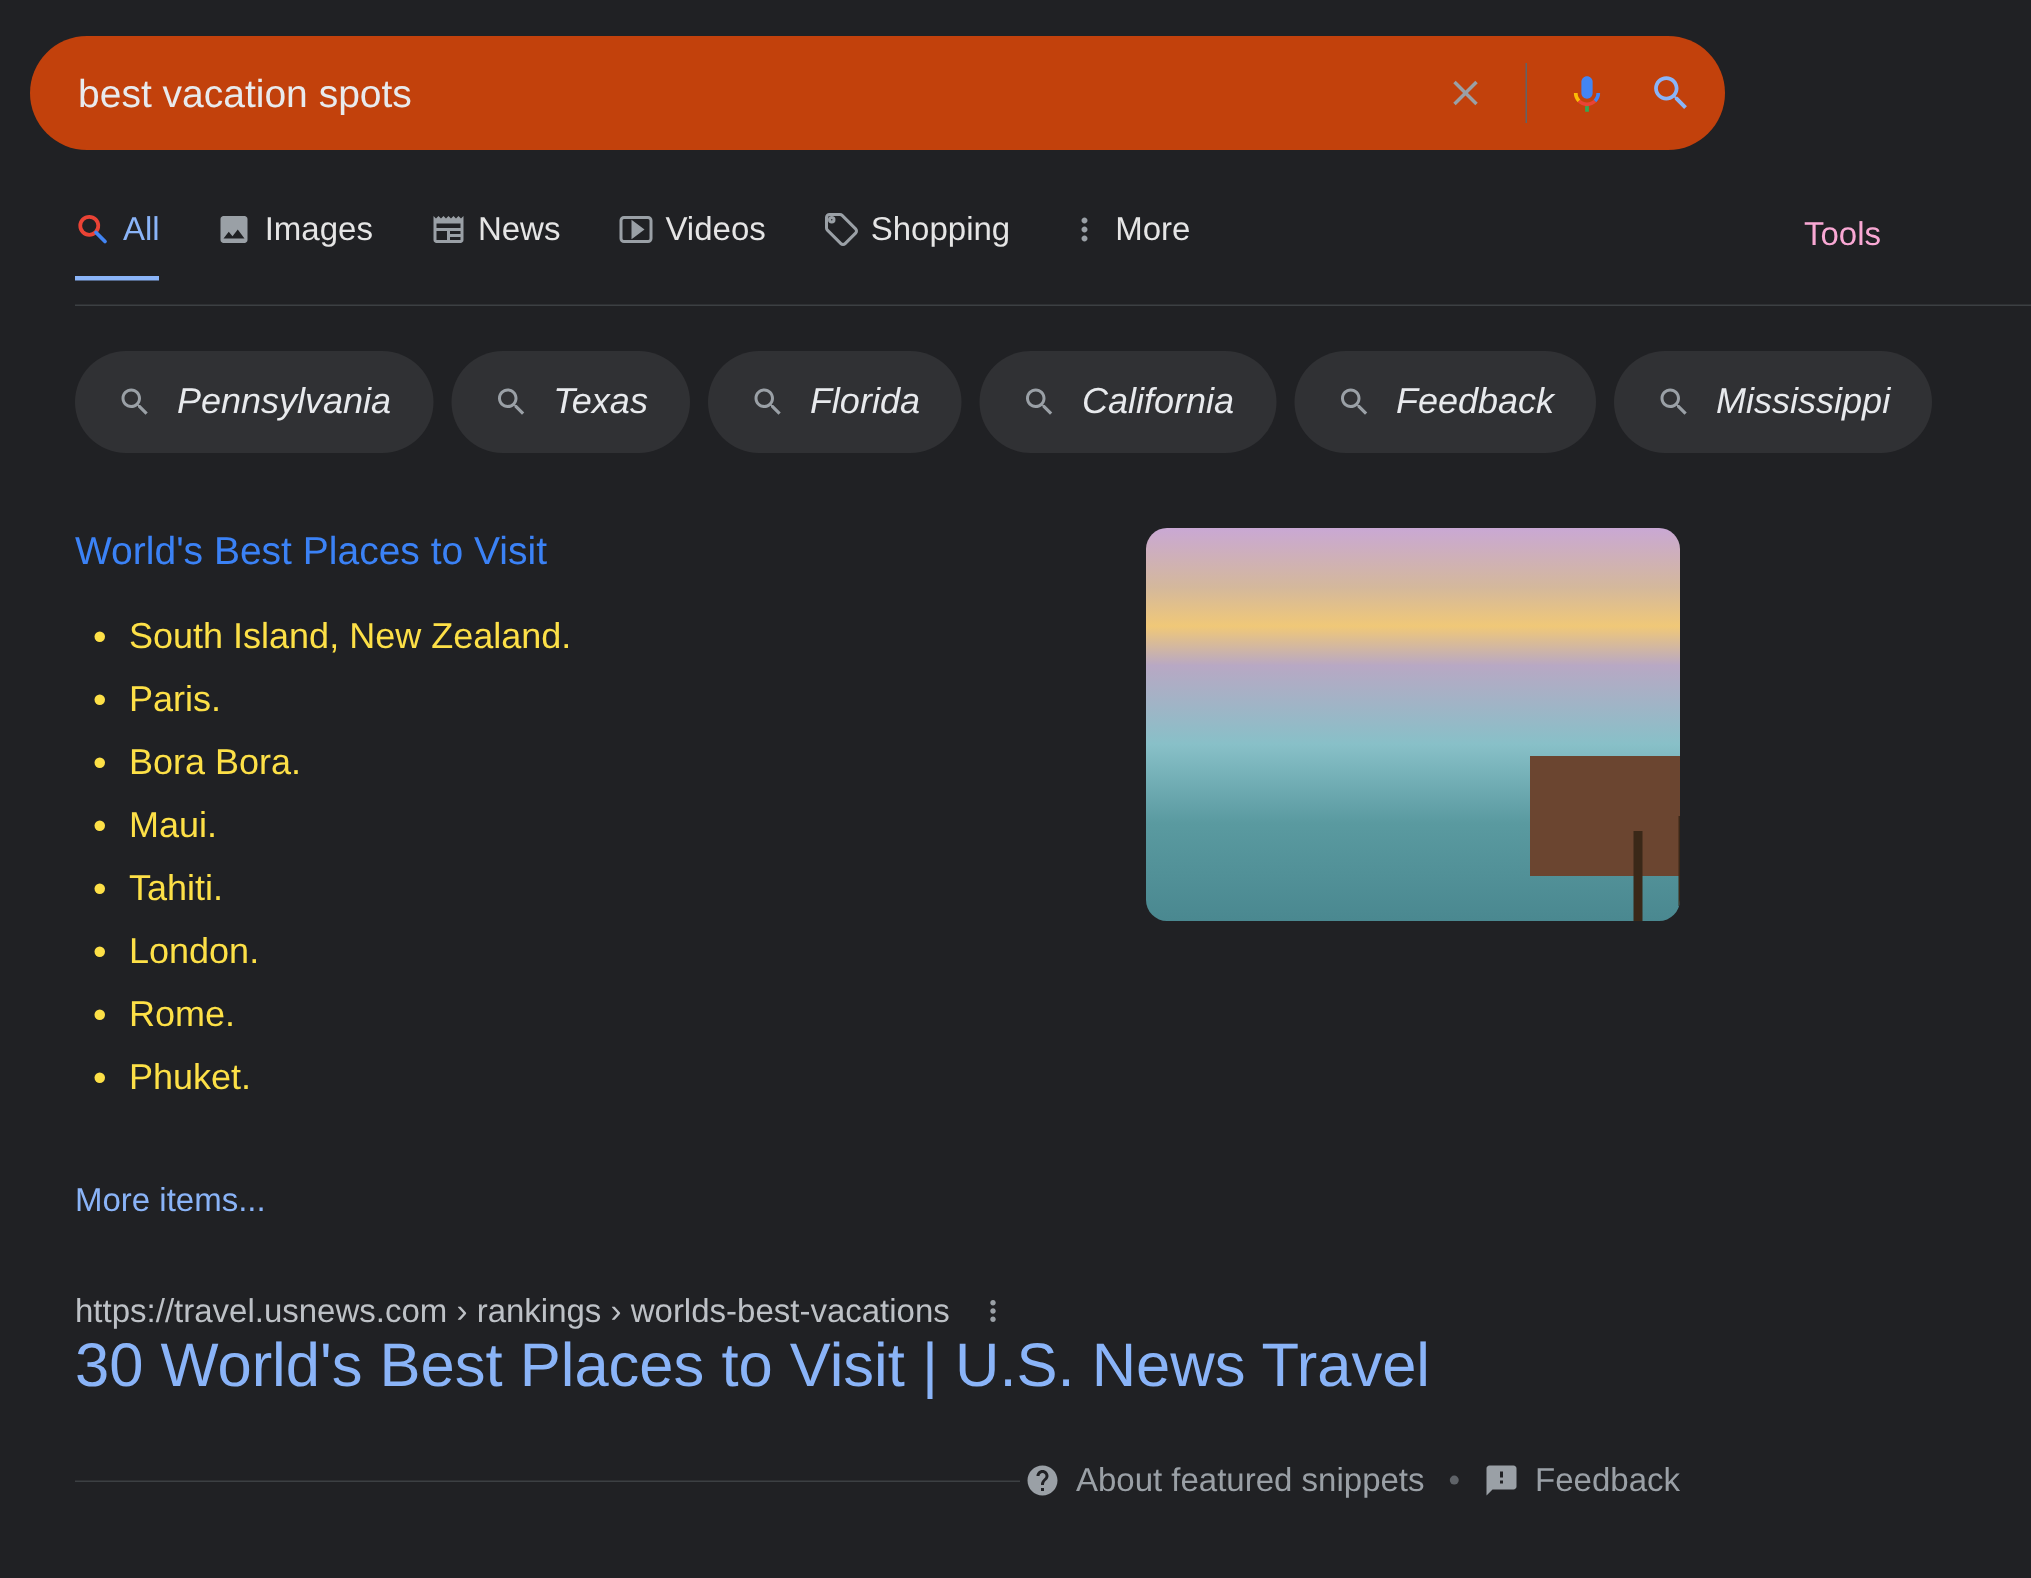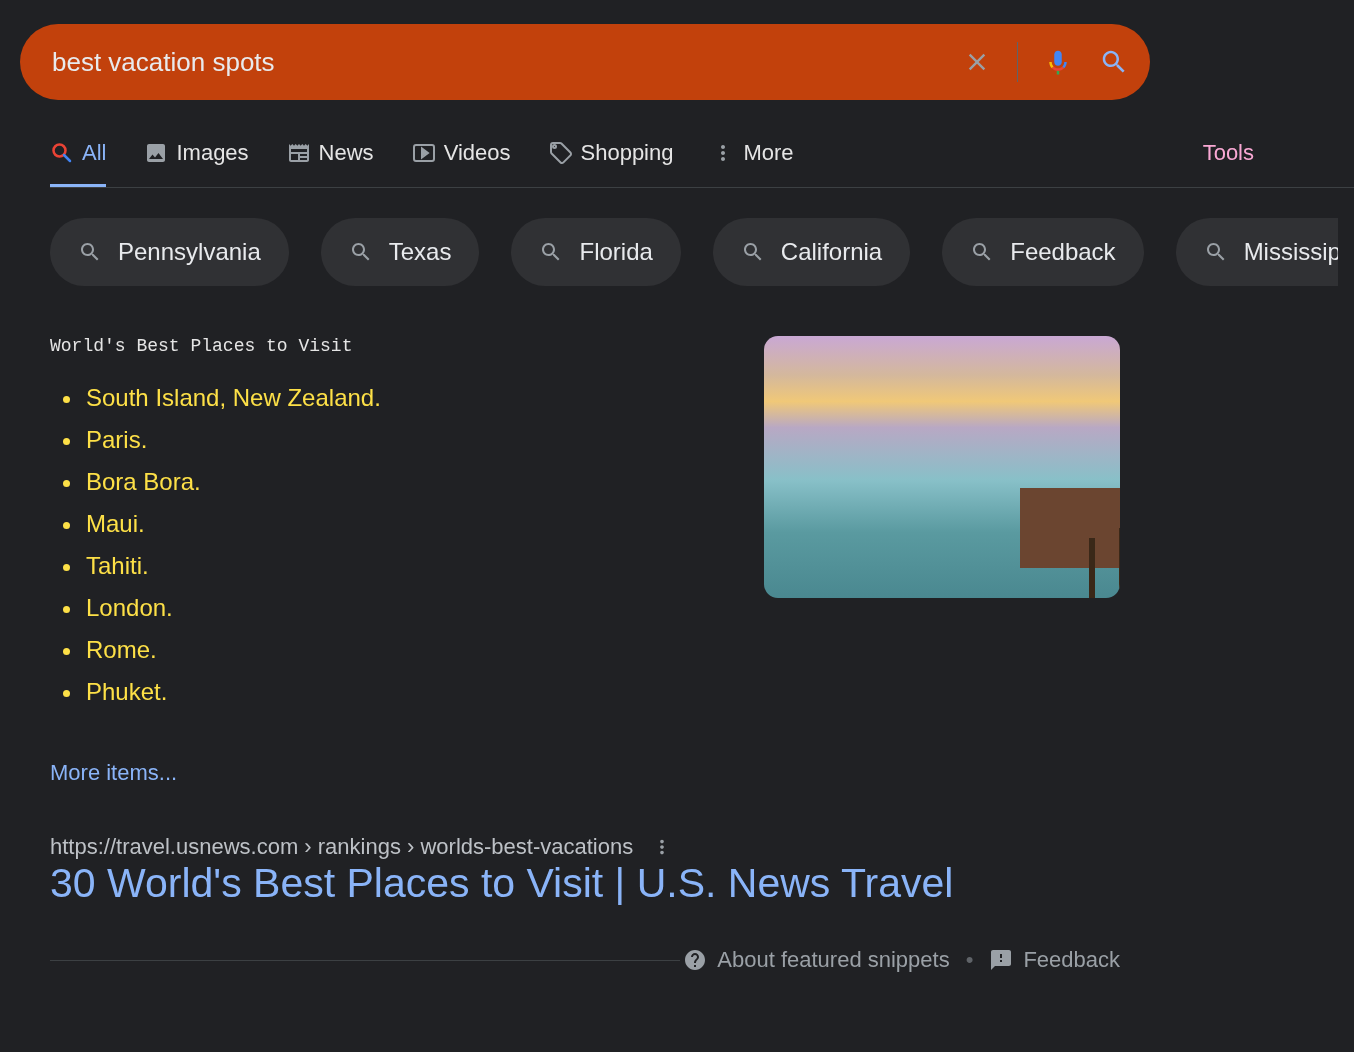--- a/index.html
+++ b/index.html
@@ -45,24 +45,24 @@
       cursor: pointer;
     }
     .divider-v {
       width: 1px;
       height: 40px;
       background: #5f6368;
       margin: 0 8px;
     }
     .tabs-row {
       display: flex;
-      align-items: flex-start;
+      align-items: flex-end;
       margin: 40px 0 0 50px;
       border-bottom: 1px solid #3c4043;
-      padding-bottom: 0;
+      padding-bottom: 16px;
       width: calc(100% - 50px);
     }
     .tabs-left {
       display: flex;
       align-items: center;
       gap: 38px;
     }
     .tab {
       display: flex;
       align-items: center;
@@ -84,23 +84,24 @@
     .tools {
       margin-left: auto;
       margin-right: 100px;
       color: #f9a8d4;
       font-size: 22px;
       padding-bottom: 18px;
       cursor: pointer;
     }
     .chips-row {
       display: flex;
-      gap: 32px;
+      gap: 12px;
       margin: 30px 16px 0 50px;
       overflow: hidden;
+      font-style: italic;
     }
     .chip {
       background: #303134;
       border-radius: 36px;
       padding: 20px 28px;
       display: flex;
       align-items: center;
       gap: 16px;
       color: #e8eaed;
       font-size: 24px;
@@ -114,24 +115,23 @@
     }
     .featured {
       display: flex;
       margin: 50px 0 0 50px;
       width: 1070px;
     }
     .featured-left {
       flex: 1;
     }
     .featured-title {
-      font-size: 18px;
-      color: #e5e5e5;
+      font-size: 26px;
+      color: #3b82f6;
       margin-bottom: 28px;
-      font-family: Liberation Mono, monospace;
     }
     .featured-list {
       list-style: disc;
       margin-left: 34px;
     }
     .featured-list li {
       font-size: 24px;
       color: #fde047;
       margin-bottom: 14px;
       padding-left: 2px;

